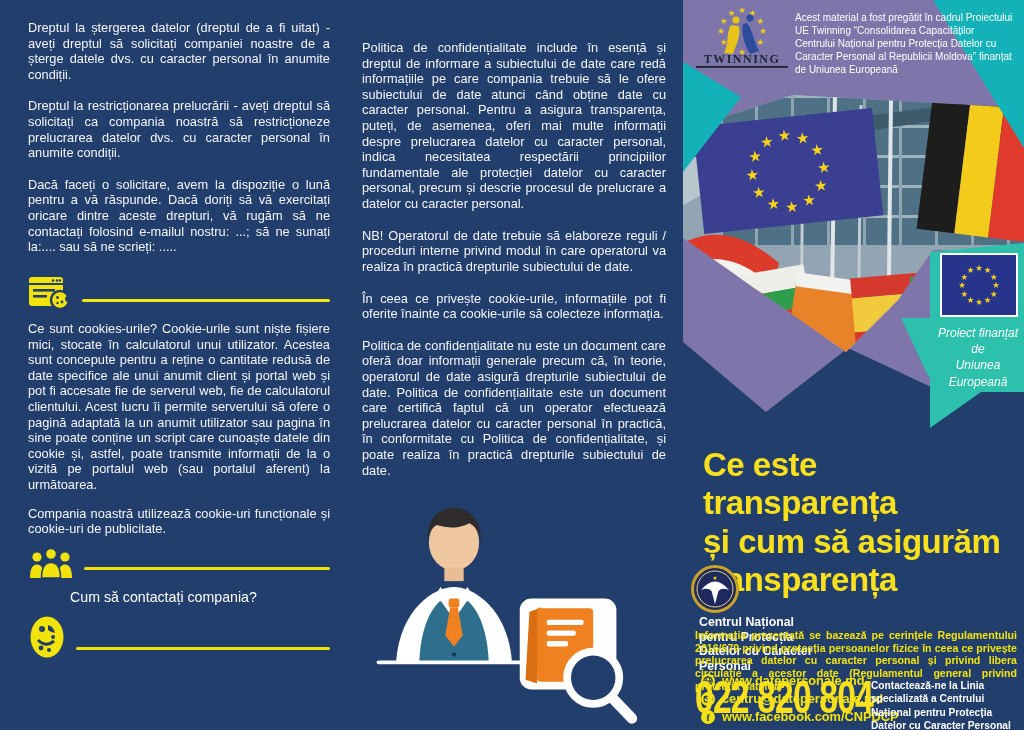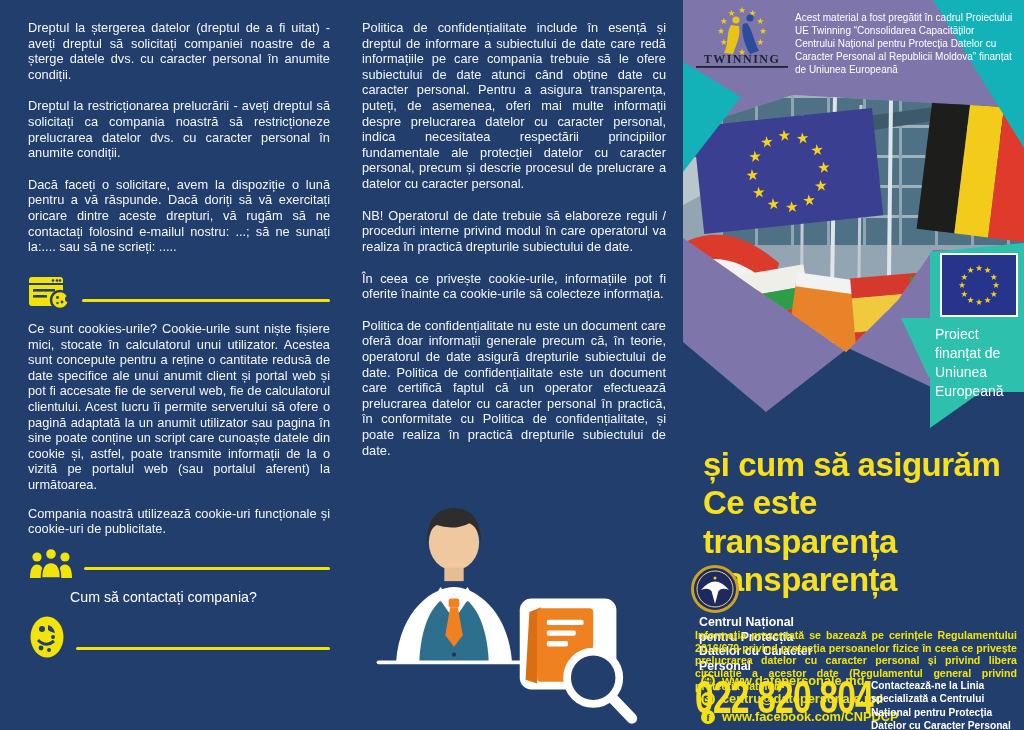--- a/index.html
+++ b/index.html
@@ -4,37 +4,37 @@
 <style>
   :root{
     --navy:#223E6C; --yellow:#F2E40A; --title_yellow:#F9E01C; --purple:#7E76AB;
     --teal:#12B2B8; --teal2:#2CC0AD; --white:#FFFFFF; --orange:#EF8120; --vest:#2F6F8E;
   }
   *{margin:0;padding:0;box-sizing:border-box;}
   html,body{width:1024px;height:730px;overflow:hidden;}
   body{background:var(--navy);font-family:"Liberation Sans",sans-serif;color:#fff;position:relative;}
   .col{position:absolute;top:20px;}
   .col-left{left:28px;width:302px;}
-  .col-mid{left:362px;width:304px;}
+  .col-mid{left:362px;width:304px;margin-top:20px;}
   .para{font-size:12.8px;line-height:1.22;text-align:justify;margin-bottom:16px;color:#f4f6fb;}
   .icon-row{display:flex;align-items:flex-end;margin:4px 0 10px 0;height:40px;}
   .icon-row .yline{flex:1;height:2.6px;background:var(--yellow);margin:0 0 9px 10px;border-radius:2px;}
   .contact-label{font-size:14.2px;margin:4px 0 12px 42px;color:#fff;}
   .f-yellow{fill:var(--yellow);} .s-navy{stroke:var(--navy);} .f-navy{fill:var(--navy);}
   .f-white{fill:#fff;} .f-orange{fill:var(--orange);} .f-vest{fill:var(--vest);}
 
   .illustration{position:absolute;left:372px;top:498px;width:280px;height:232px;}
 
   .col-right{position:absolute;left:683px;top:0;width:341px;height:730px;}
   .rc-bg{position:absolute;left:0;top:0;}
   .twinning{position:absolute;left:8px;top:5px;width:102px;height:66px;}
   .header-note{position:absolute;left:112px;top:11px;width:222px;font-size:10px;line-height:1.3;
     color:#fff;font-weight:normal;}
-  .eu-funded-text{position:absolute;left:252px;top:325px;width:86px;font-size:14px;line-height:1.35;
-    color:#fff;}
+  .eu-funded-text{position:absolute;left:252px;top:325px;width:86px;font-size:12px;line-height:1.35;
+    color:#fff;text-align:center;font-style:italic;}
   .rc-title{position:absolute;left:20px;top:446px;width:310px;font-size:33px;line-height:1.16;
     font-weight:bold;color:var(--title_yellow);letter-spacing:-0.5px;}
   .org-row{position:absolute;left:8px;top:565px;width:328px;display:flex;align-items:flex-start;flex-direction:column;}
   .org-name{width:122px;font-size:12.3px;font-weight:bold;line-height:1.18;margin-left:8px;margin-top:2px;}
   .links{margin-left:10px;margin-top:0;}
   .link-row{display:flex;align-items:center;margin-bottom:3px;}
   .link-row .txt{color:var(--yellow);font-weight:bold;font-size:12.8px;margin-left:7px;white-space:nowrap;}
   .regulation{position:absolute;left:12px;top:629px;width:322px;color:var(--yellow);
     font-size:10.6px;line-height:1.2;font-weight:bold;text-align:justify;}
   .phone-row{position:absolute;left:12px;top:676px;width:326px;display:flex;align-items:flex-start;}
@@ -265,22 +265,22 @@
   </svg>
 
   <div class="header-note">Acest material a fost pregătit în cadrul Proiectului UE Twinning “Consolidarea Capacităților Centrului Național pentru Protecția Datelor cu Caracter Personal al Republicii Moldova” finanțat de Uniunea Europeană</div>
 
   <div class="eu-funded-text">
     <div>Proiect finanțat de</div>
     <div>Uniunea Europeană</div>
   </div>
 
   <div class="rc-title">
+    <div>Ce este transparența</div>
     <div>și cum să asigurăm</div>
-    <div>Ce este transparența</div>
     <div>transparența</div>
   </div>
 
   <div class="org-row">
     <svg width="48" height="48" viewBox="0 0 48 48">
       <circle cx="24" cy="24" r="22.5" fill="#1E2A5E" stroke="#C9A227" stroke-width="3"></circle>
       <circle cx="24" cy="24" r="18" fill="none" stroke="#E8D48A" stroke-width="1"></circle>
       <path d="M10,25 Q24,8 38,25 Q31,22 27.5,26 L24,39 L20.5,26 Q17,22 10,25 Z" fill="#fff"></path>
       <circle cx="24" cy="13" r="1.5" fill="#F2CE14"></circle>
     </svg>

